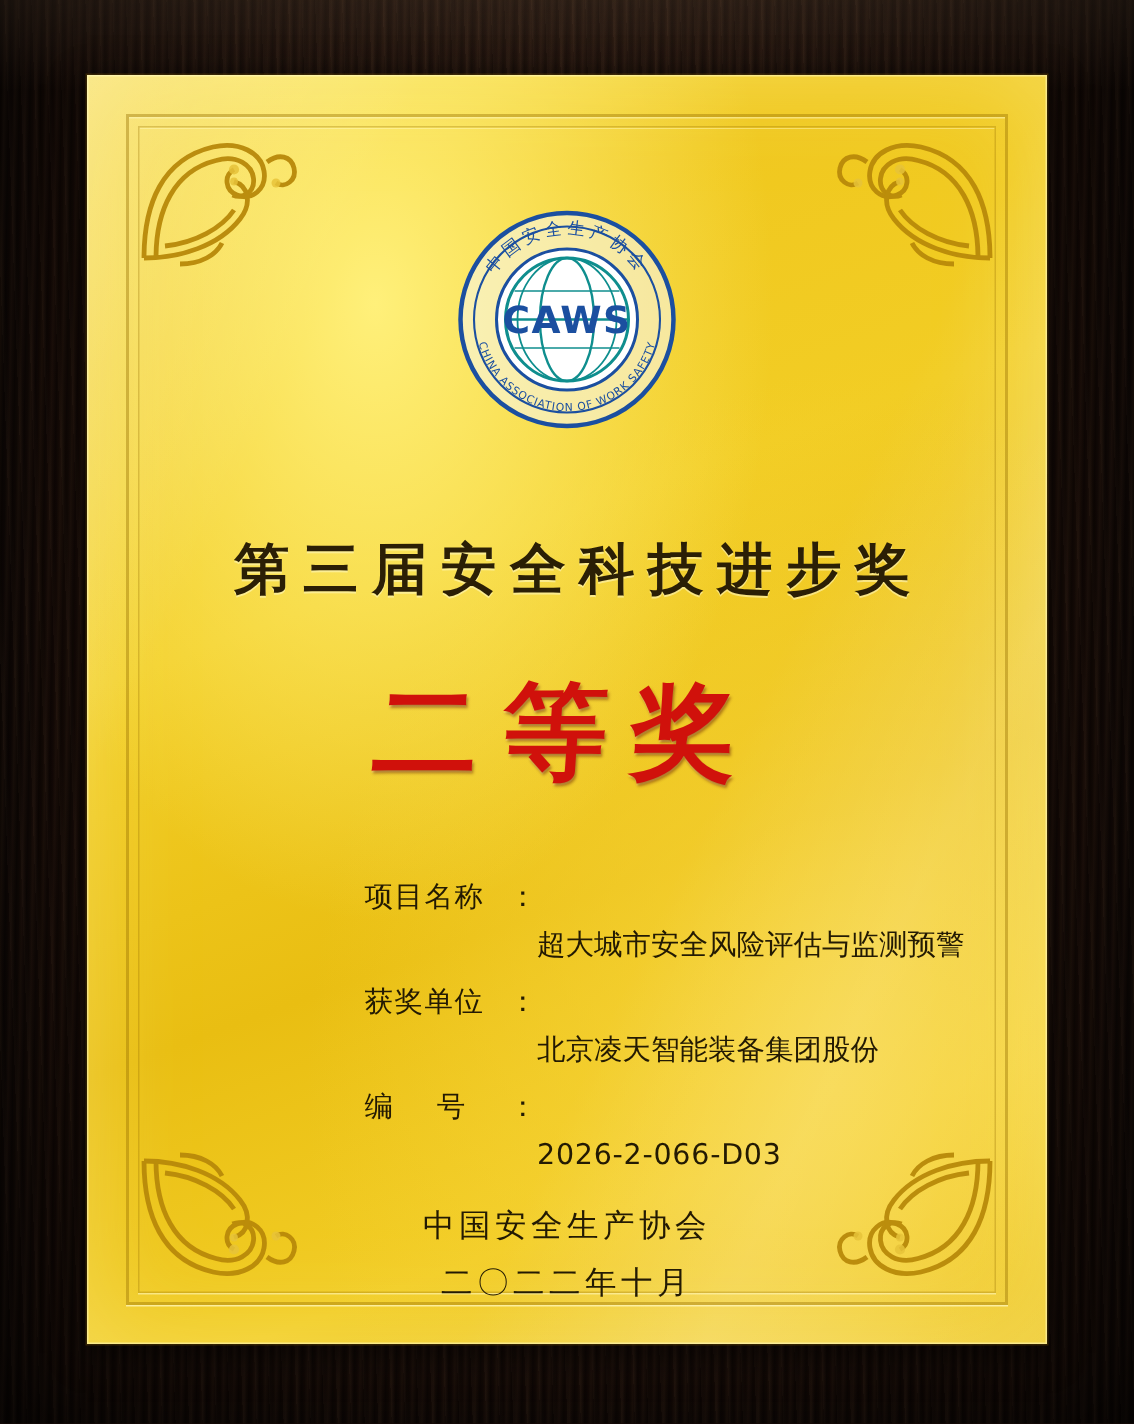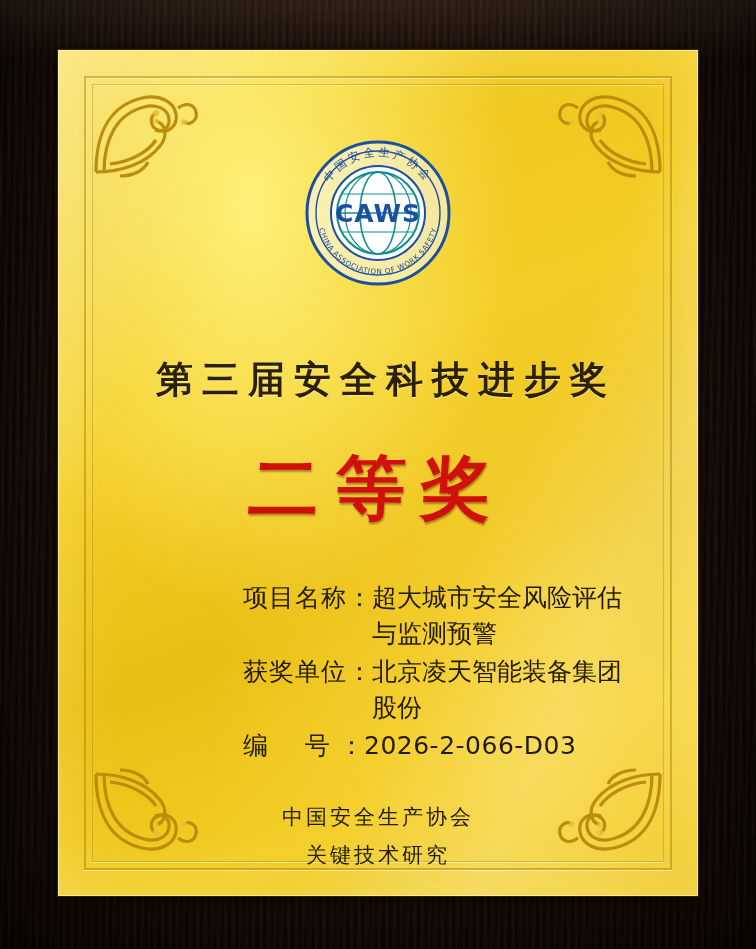--- a/index.html
+++ b/index.html
@@ -155,38 +155,39 @@
     text-shadow: 1px 2px 2px rgba(90,20,0,0.45), 0 1px 0 rgba(255,220,160,0.35);
     transform: skewX(-4deg);
   }
 
   .fields {
     position: absolute;
     left: 185px;
     top: 530px;
     width: 400px;
     color: #231a03;
-    font-size: 25px;
+    font-size: 19px;
     line-height: 36px;
   }
   .field-row {
     display: flex;
     align-items: flex-start;
     margin-bottom: 2px;
   }
   .field-label {
     flex: 0 0 96px;
     white-space: pre;
     letter-spacing: 1px;
   }
   .field-colon {
     flex: 0 0 14px;
   }
   .field-value {
     flex: 1;
+    margin-top: 32px;
   }
   .field-value .cont {
     display: block;
   }
   .field-num {
     font-family: "DejaVu Sans", sans-serif;
     letter-spacing: 0.5px;
   }
 
   .issuer {
@@ -346,17 +347,17 @@
       <div class="field-row">
         <div class="field-label">编    号</div>
         <div class="field-colon">：</div>
         <div class="field-value field-num">2026-2-066-D03</div>
       </div>
 
     </div>
 
     <div class="issuer">
       <div>中国安全生产协会</div>
-      <div>关键技术研究</div>
+      <div>二〇二二年十月</div>
     </div>
 
   </div>
 </div>
 
 </body></html>

